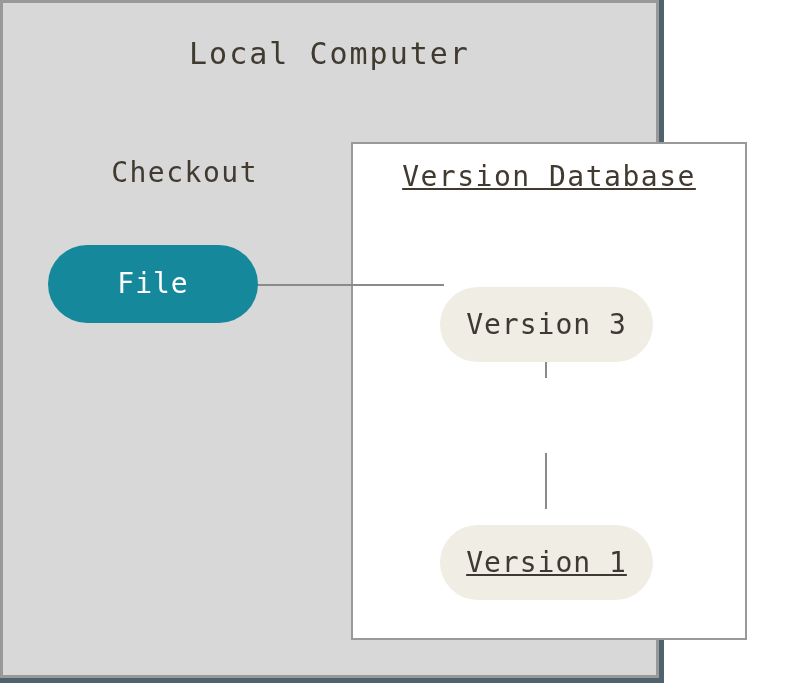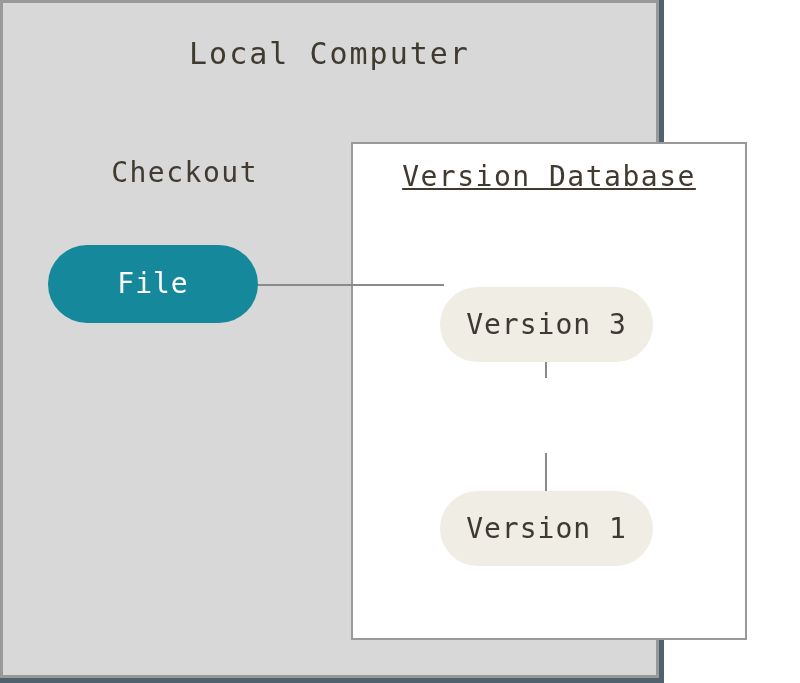--- a/index.html
+++ b/index.html
@@ -55,21 +55,21 @@
   .file-pill{
     left:45px;top:242px;width:210px;height:78px;line-height:78px;
     border-radius:39px;background:var(--file-fill);color:var(--file-text);
   }
   .version-pill{
     left:437px;width:213px;height:75px;line-height:75px;
     border-radius:38px;background:var(--version-fill);color:var(--version-text);
   }
   .v3{top:242px;margin-top:42px;}
   .v2{top:374px;height:76px;line-height:76px;}
-  .v1{top:488px;}
+  .v1{top:522px;text-decoration:underline;}
   .connector{position:absolute;background:var(--connector);z-index:2;}
   .h-conn{left:253px;top:281px;width:188px;height:2px;}
   .v-conn{width:2px;left:542px;}
   .vc1{top:317px;height:58px;}
   .vc2{top:450px;height:56px;}
 </style>
 </head>
 <body>
 
 <div class="canvas">

